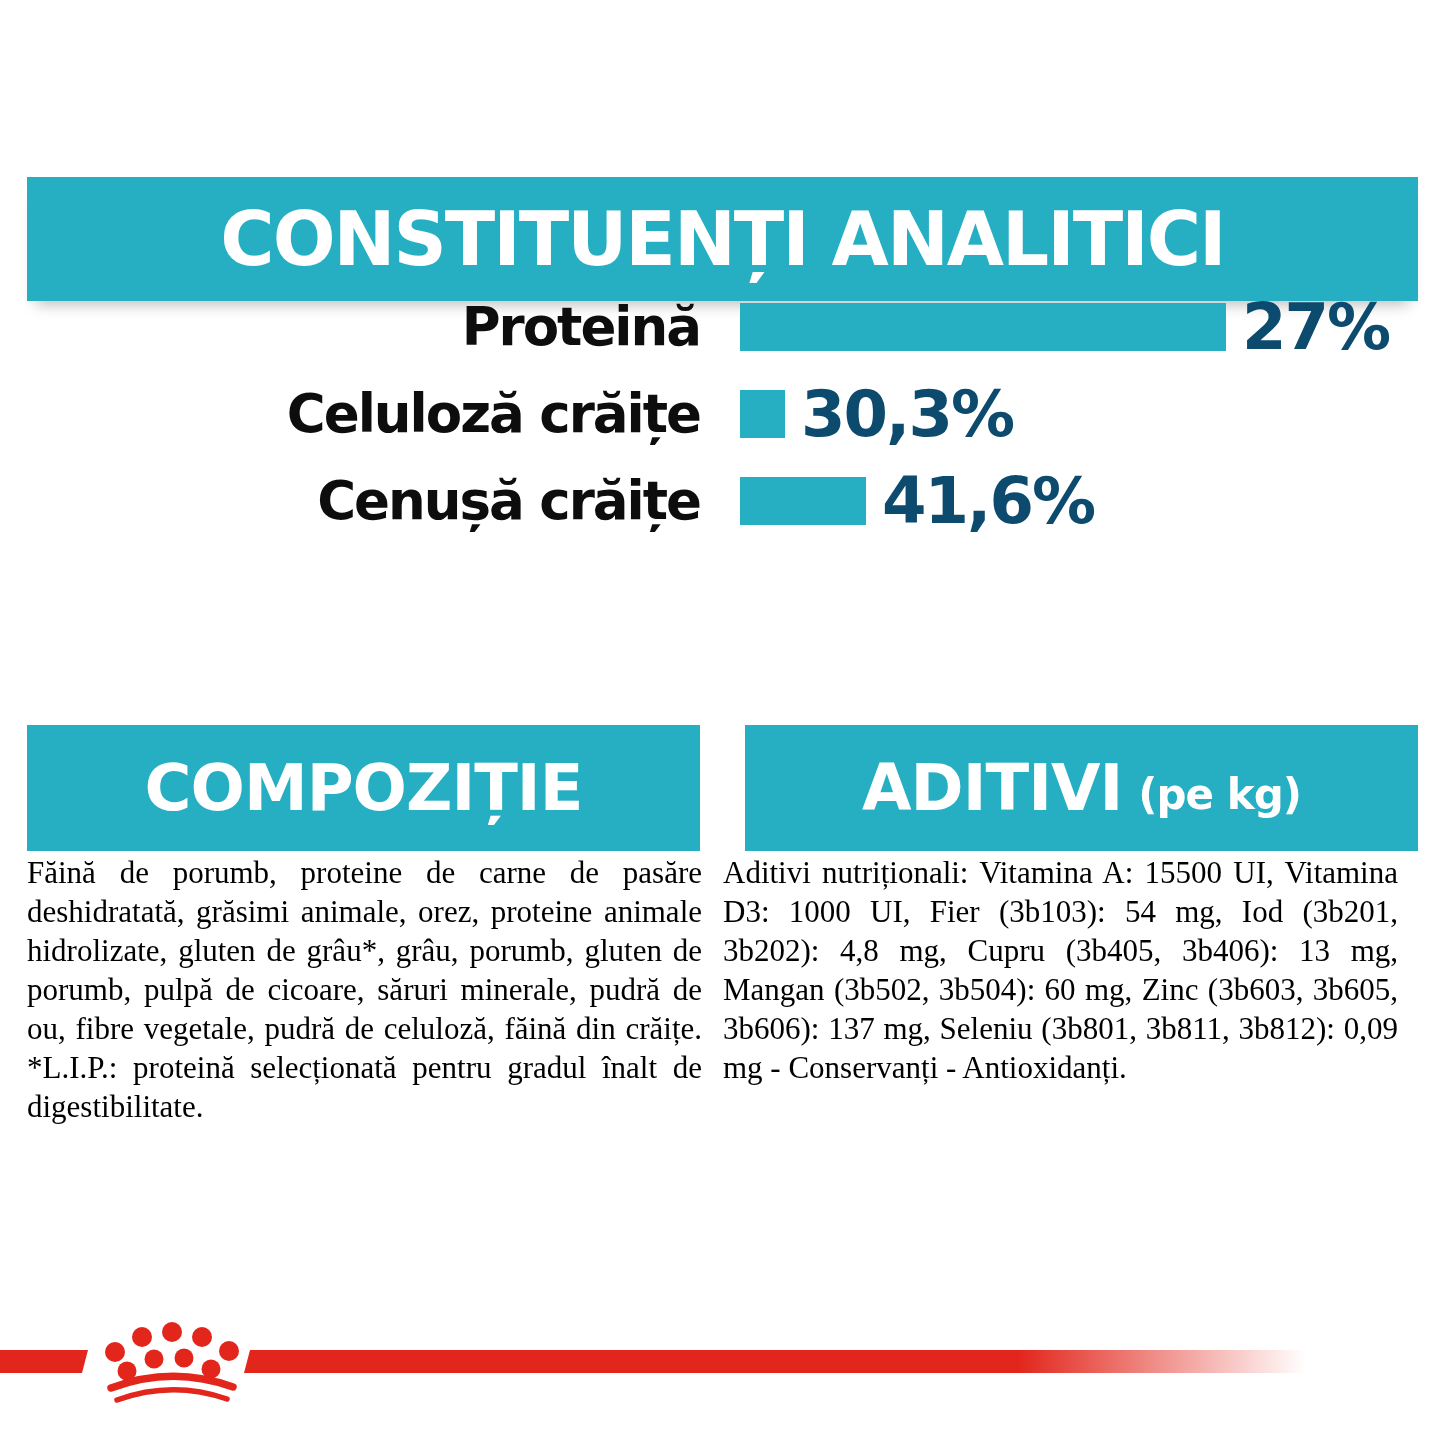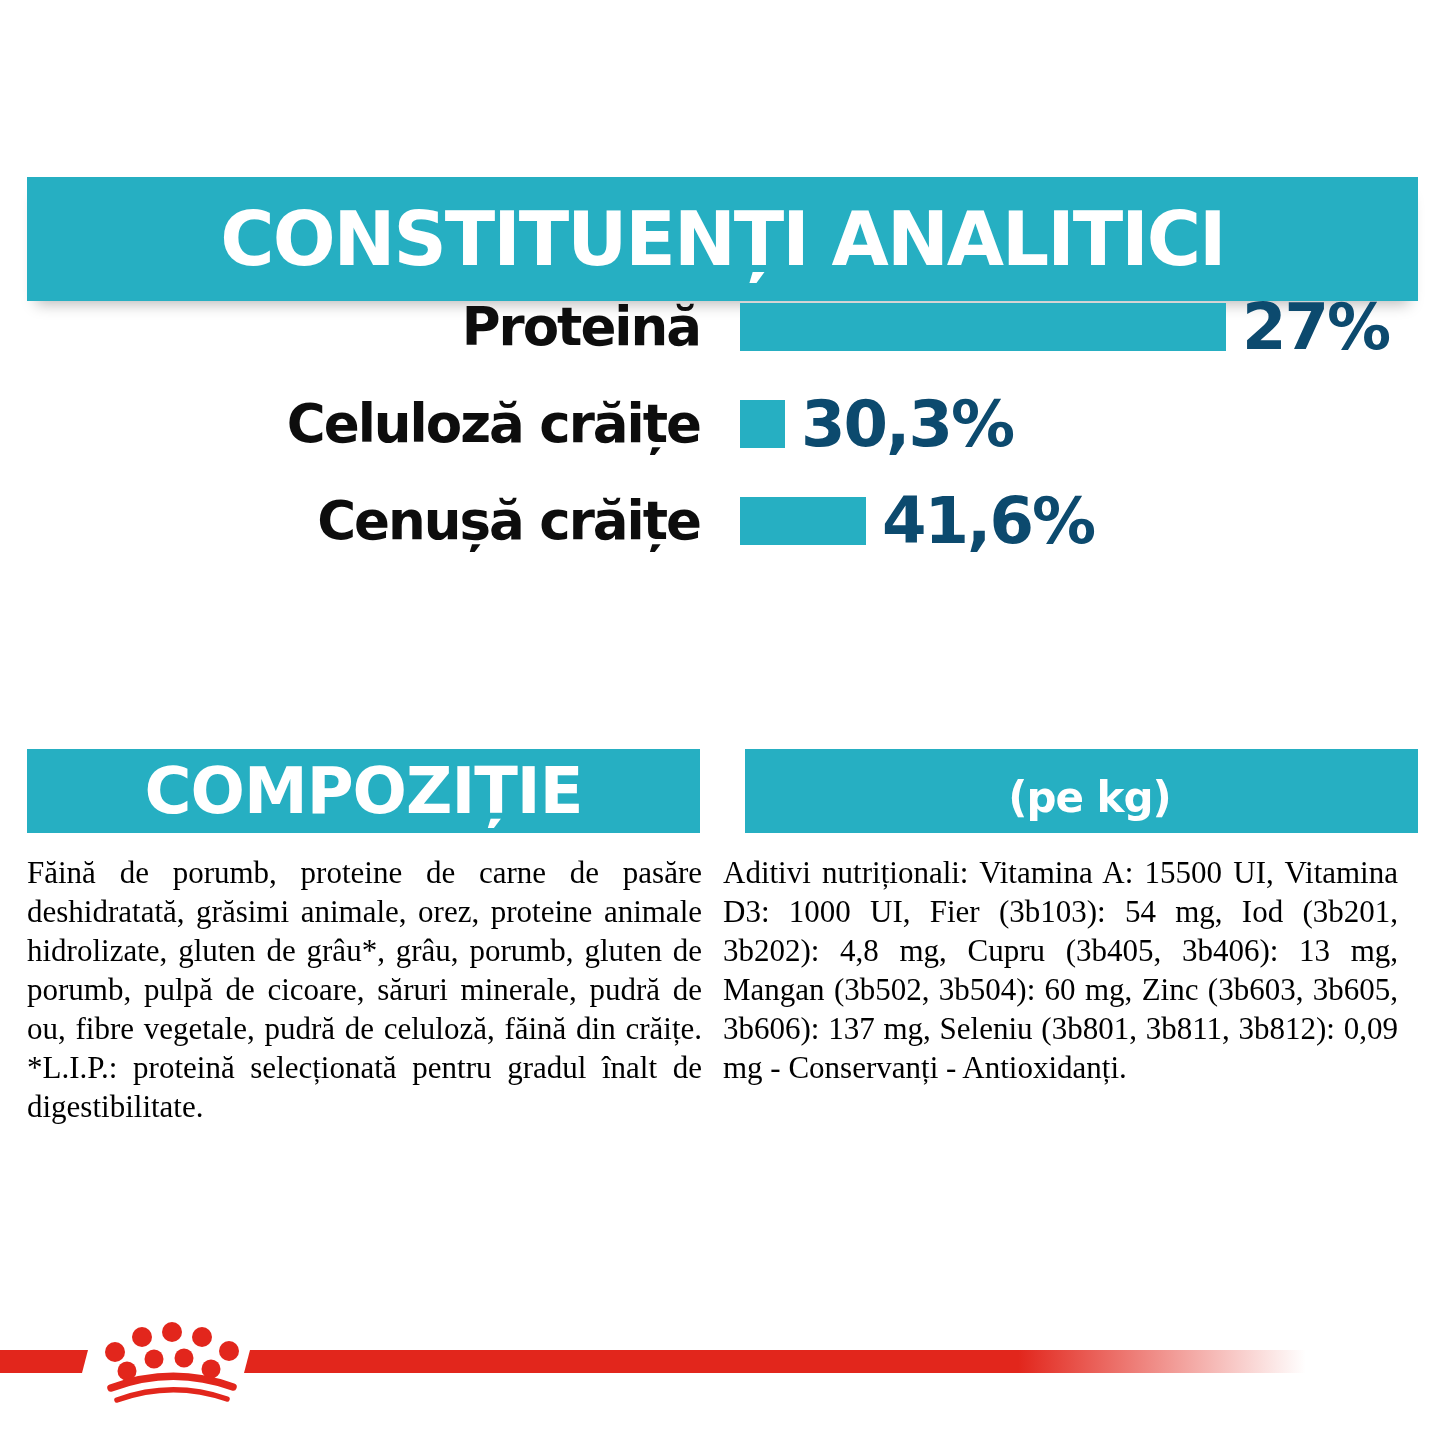--- a/index.html
+++ b/index.html
@@ -12,28 +12,28 @@
     position:absolute;background:#26afc2;color:#ffffff;
     display:flex;align-items:center;justify-content:center;
     font-weight:bold;white-space:nowrap;
   }
   .top-banner{
     left:27px;top:137px;width:1391px;height:124px;
     font-size:74px;letter-spacing:-2px;
     box-shadow:0 12px 14px -9px rgba(0,0,0,.28);
     margin-top:40px;
   }
-  .section-banner{height:84px;top:725px;font-size:64px;letter-spacing:-1px;margin-top:24px;}
+  .section-banner{height:126px;top:725px;font-size:64px;letter-spacing:-1px;}
   .section-banner.left{left:27px;width:673px;}
   .section-banner.right{left:745px;width:673px;}
   .banner .suffix{font-size:42px;margin-left:16px;position:relative;top:6px;}
   
   .chart{
     position:absolute;left:0;top:303px;width:1445px;
-    display:flex;flex-direction:column;gap:49px;
+    display:flex;flex-direction:column;gap:39px;
   }
   .bar-row{display:flex;align-items:center;height:48px;}
   .bar-label{
     width:700px;flex:none;text-align:right;
     font-weight:bold;font-size:53px;letter-spacing:-2px;line-height:48px;
     white-space:nowrap;color:#0d0d0d;
   }
   .bar{height:48px;flex:none;background:#26afc2;margin-left:40px;}
   .bar-value{
     margin-left:16px;font-weight:bold;font-size:64px;letter-spacing:-2px;
@@ -86,20 +86,21 @@
       <div class="bar-value">41,6%</div>
     </div>
   </section>
 
   <header class="banner section-banner left">
     <span>COMPOZIȚIE</span>
   </header>
   <p class="section-body left">Făină de porumb, proteine de carne de pasăre deshidratată, grăsimi animale, orez, proteine animale hidrolizate, gluten de grâu*, grâu, porumb, gluten de porumb, pulpă de cicoare, săruri minerale, pudră de ou, fibre vegetale, pudră de celuloză, făină din crăițe. *L.I.P.: proteină selecționată pentru gradul înalt de digestibilitate.</p>
 
   <header class="banner section-banner right">
+    <span>ADITIVI</span>
     <span class="suffix">(pe kg)</span>
   </header>
   <p class="section-body right">Aditivi nutriționali: Vitamina A: 15500 UI, Vitamina D3: 1000 UI, Fier (3b103): 54 mg, Iod (3b201, 3b202): 4,8 mg, Cupru (3b405, 3b406): 13 mg, Mangan (3b502, 3b504): 60 mg, Zinc (3b603, 3b605, 3b606): 137 mg, Seleniu (3b801, 3b811, 3b812): 0,09 mg - Conservanți - Antioxidanți.</p>
 
   <footer>
     <div class="band band-left"></div>
     <svg class="crown" viewBox="0 0 152 92" xmlns="http://www.w3.org/2000/svg" aria-hidden="true">
       <g fill="#e2261c">
         <circle cx="19" cy="34" r="10"></circle>
         <circle cx="46" cy="19" r="10"></circle>

